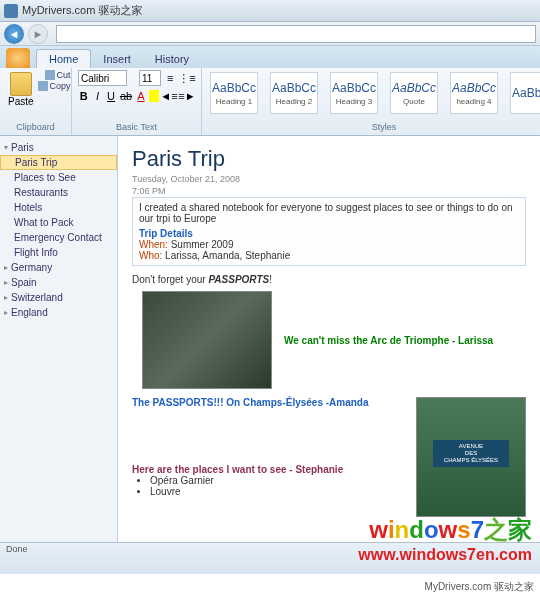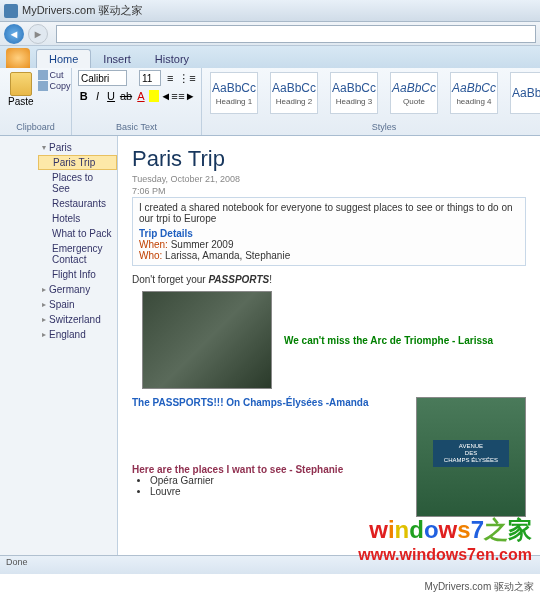--- a/index.html
+++ b/index.html
@@ -18,21 +18,21 @@
 .orb { width: 24px; height: 20px; background: radial-gradient(#ffd080, #e89020); border-radius: 4px 4px 0 0; margin-right: 6px; }
 .tab { padding: 3px 12px; font-size: 11px; color: #336; cursor: pointer; }
 .tab.active { background: #f0f4f8; border: 1px solid #a8bcd0; border-bottom: none; border-radius: 3px 3px 0 0; color: #15428b; }
 
 .ribbon { height: 68px; background: linear-gradient(#f4f8fc, #e4ecf4); border-bottom: 1px solid #a8bcd0; display: flex; font-size: 10px; }
 .rgroup { border-right: 1px solid #c0d0e0; padding: 2px 6px; display: flex; flex-direction: column; }
 .rgroup-label { text-align: center; color: #5a7090; font-size: 9px; margin-top: auto; padding-bottom: 1px; }
 .clipboard-grp { width: 72px; }
 .paste-btn { display: flex; flex-direction: column; align-items: center; padding: 2px; cursor: pointer; }
 .paste-icon { width: 22px; height: 24px; background: linear-gradient(#f8d878, #e8b848); border: 1px solid #c09838; border-radius: 2px; }
-.mini-btns { display: flex; flex-direction: column; gap: 1px; font-size: 9px; color: #336; margin-left: 2px; }
+.mini-btns { display: flex; flex-direction: column; gap: 1px; font-size: 9px; color: #336; margin-left: 2px; align-items: flex-end; }
 .mini-btn { display: flex; align-items: center; gap: 2px; cursor: pointer; }
 .mini-icon { width: 10px; height: 10px; background: #88aacc; }
 
 .font-grp { width: 130px; }
 .font-row { display: flex; gap: 2px; margin-bottom: 2px; align-items: center; }
 .font-sel { height: 16px; border: 1px solid #a0b0c0; background: #fff; font-size: 10px; padding: 0 2px; display: flex; align-items: center; }
 .font-name { width: 58px; }
 .font-size { width: 26px; margin-left: 10px; }
 .fbtn { width: 16px; height: 16px; border: 1px solid transparent; display: flex; align-items: center; justify-content: center; cursor: pointer; font-size: 11px; }
 
@@ -40,21 +40,21 @@
 .style-gallery { display: flex; gap: 12px; padding: 2px; }
 .style-item { width: 48px; height: 42px; border: 1px solid #c8d4e0; background: #fff; display: flex; flex-direction: column; align-items: center; justify-content: center; cursor: pointer; }
 .style-preview { color: #2b5797; font-size: 12px; }
 .style-name { font-size: 8px; color: #555; margin-top: 2px; }
 
 .tag-grp { width: 36px; display: flex; flex-direction: column; align-items: center; padding-top: 4px; }
 .tag-icon { width: 18px; height: 18px; background: linear-gradient(135deg, #ffb040, #e08020); clip-path: polygon(0 0, 70% 0, 100% 50%, 70% 100%, 0 100%); }
 
 .content-row { display: flex; height: 434px; }
 .sidebar { width: 118px; background: #f0f4f8; border-right: 1px solid #c0d0e0; padding: 4px 0; font-size: 10px; overflow: hidden; }
-.tree-item { padding: 2px 4px 2px 14px; color: #336; cursor: pointer; display: flex; align-items: center; margin-left: 38px; }
+.tree-item { padding: 2px 4px 2px 14px; color: #336; cursor: pointer; display: flex; align-items: center; }
 .tree-item.lvl0 { padding-left: 4px; }
 .tree-item.lvl0::before { content: "▸"; font-size: 8px; margin-right: 3px; color: #888; }
 .tree-item.expanded::before { content: "▾"; }
 .tree-item.sel { background: #fde8a8; border: 1px solid #e8c060; padding-top: 1px; padding-bottom: 1px; }
 
 .page { flex: 1; padding: 10px 14px; overflow: hidden; color: #333; }
 .page-title { font-size: 22px; color: #17365d; font-weight: normal; margin-bottom: 2px; }
 .page-meta { font-size: 9px; color: #888; line-height: 1.3; }
 .note-box { border: 1px solid #c8d8e8; padding: 4px 6px; font-size: 10px; margin-bottom: 8px; background: #fdfdfd; }
 .trip-details { color: #2060c0; font-weight: bold; font-size: 10px; }
@@ -67,21 +67,21 @@
 .img1 { width: 130px; height: 98px; }
 .cap-green { color: #008000; font-weight: bold; font-size: 10px; }
 
 .cap-blue { color: #2060c0; font-weight: bold; font-size: 10px; margin: 8px 0; }
 .img2 { width: 110px; height: 120px; background: linear-gradient(#4a7a5a, #2a5a3a); position: relative; float: right; margin-left: 10px; }
 .sign { position: absolute; top: 35%; left: 15%; width: 70%; background: #1a4a6a; color: #fff; font-size: 6px; text-align: center; padding: 3px 1px; line-height: 1.2; }
 
 .cap-maroon { color: #903050; font-weight: bold; font-size: 10px; margin-top: 8px; }
 .bullets { margin-left: 18px; font-size: 10px; color: #333; }
 
-.statusbar { position: absolute; bottom: 22px; left: 0; right: 0; height: 19px; background: linear-gradient(#e8f0f8, #d8e4f0); border-top: 1px solid #b0c0d0; font-size: 9px; color: #555; padding: 1px 6px; }
+.statusbar { position: absolute; bottom: 22px; left: 0; right: 0; height: 32px; background: linear-gradient(#e8f0f8, #d8e4f0); border-top: 1px solid #b0c0d0; font-size: 9px; color: #555; padding: 1px 6px; }
 
 .watermark { position: absolute; right: 8px; bottom: 32px; text-align: right; pointer-events: none; }
 .wm1 { font-size: 24px; font-weight: bold; }
 .wm1 .c1{color:#e02020}.wm1 .c2{color:#f08000}.wm1 .c3{color:#e0c000}.wm1 .c4{color:#20a020}.wm1 .c5{color:#2060e0}.wm1 .c6{color:#60b030}.wm1 .c7{color:#20a020}
 .wm2 { font-size: 16px; color: #e02020; font-weight: bold; }
 .footer-credit { position: absolute; bottom: 2px; right: 6px; font-size: 10px; color: #555; }
 </style>
 </head>
 <body>
 

